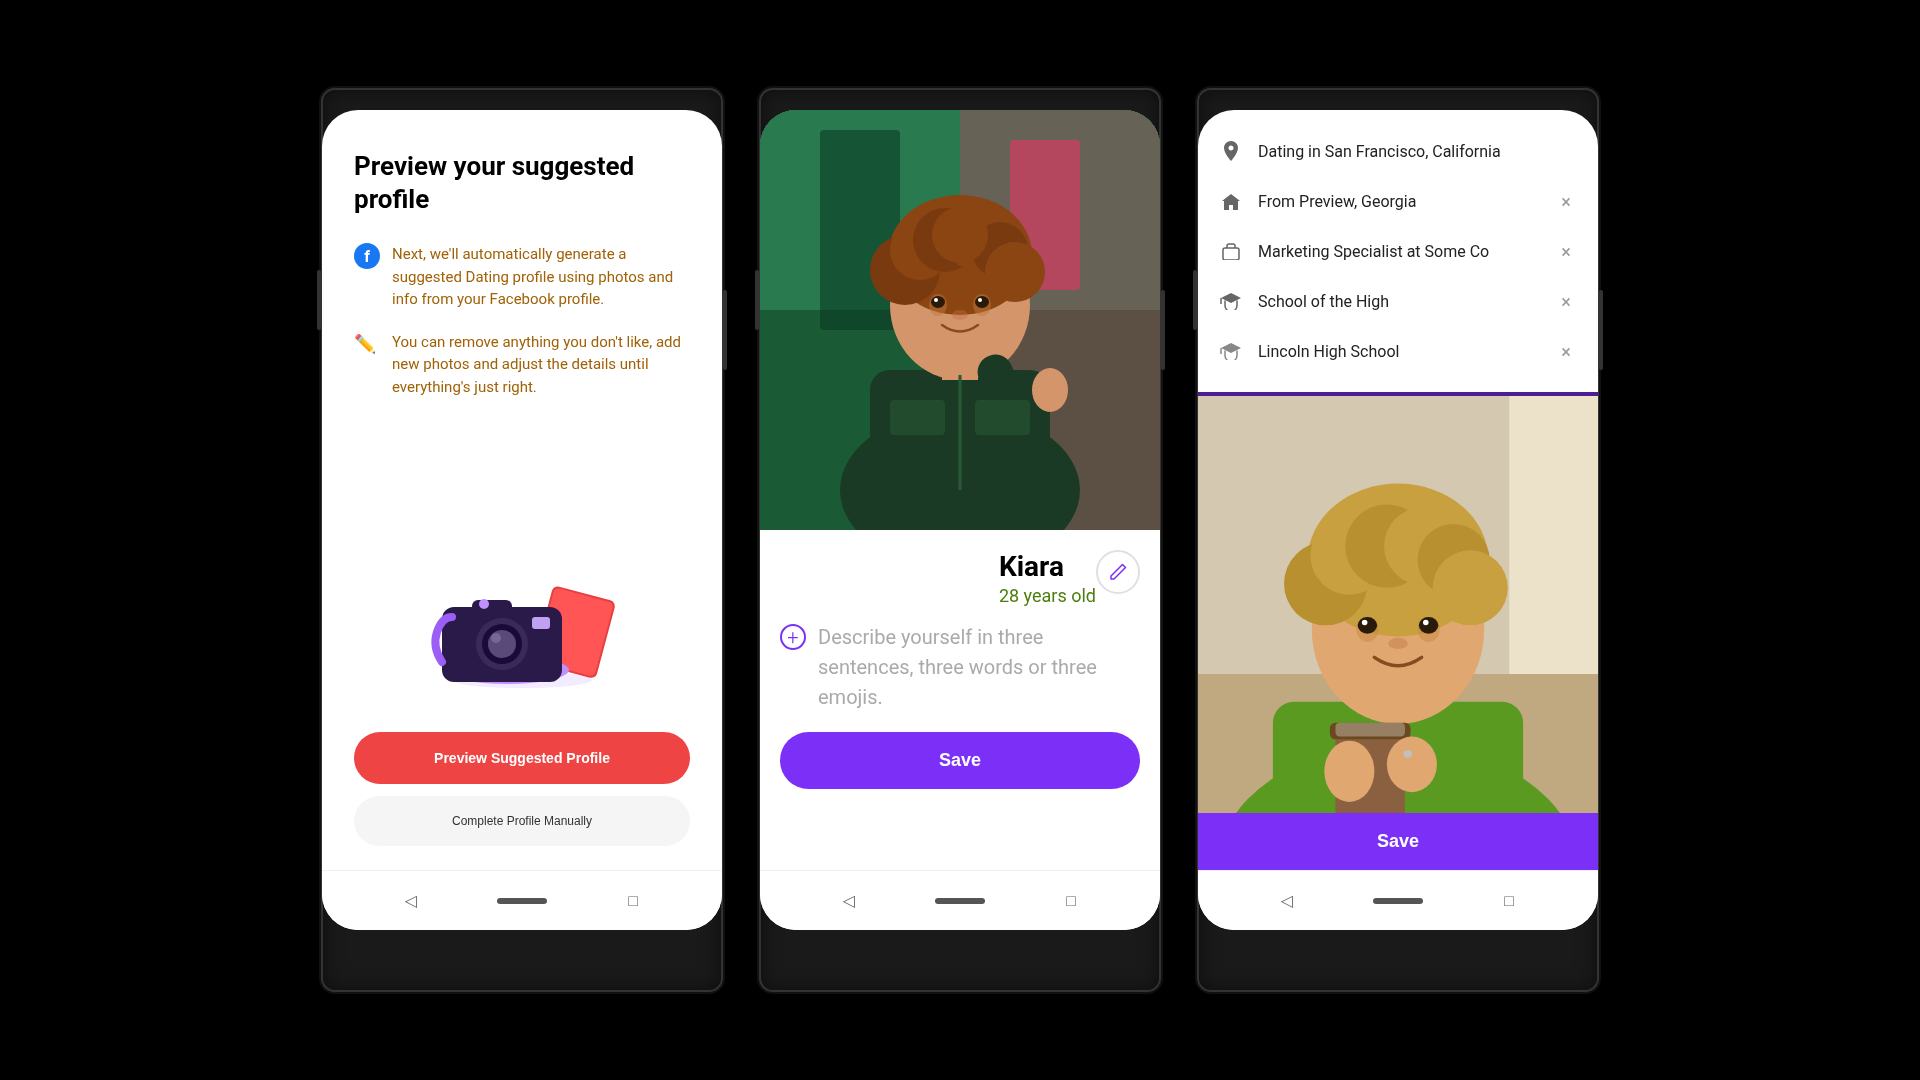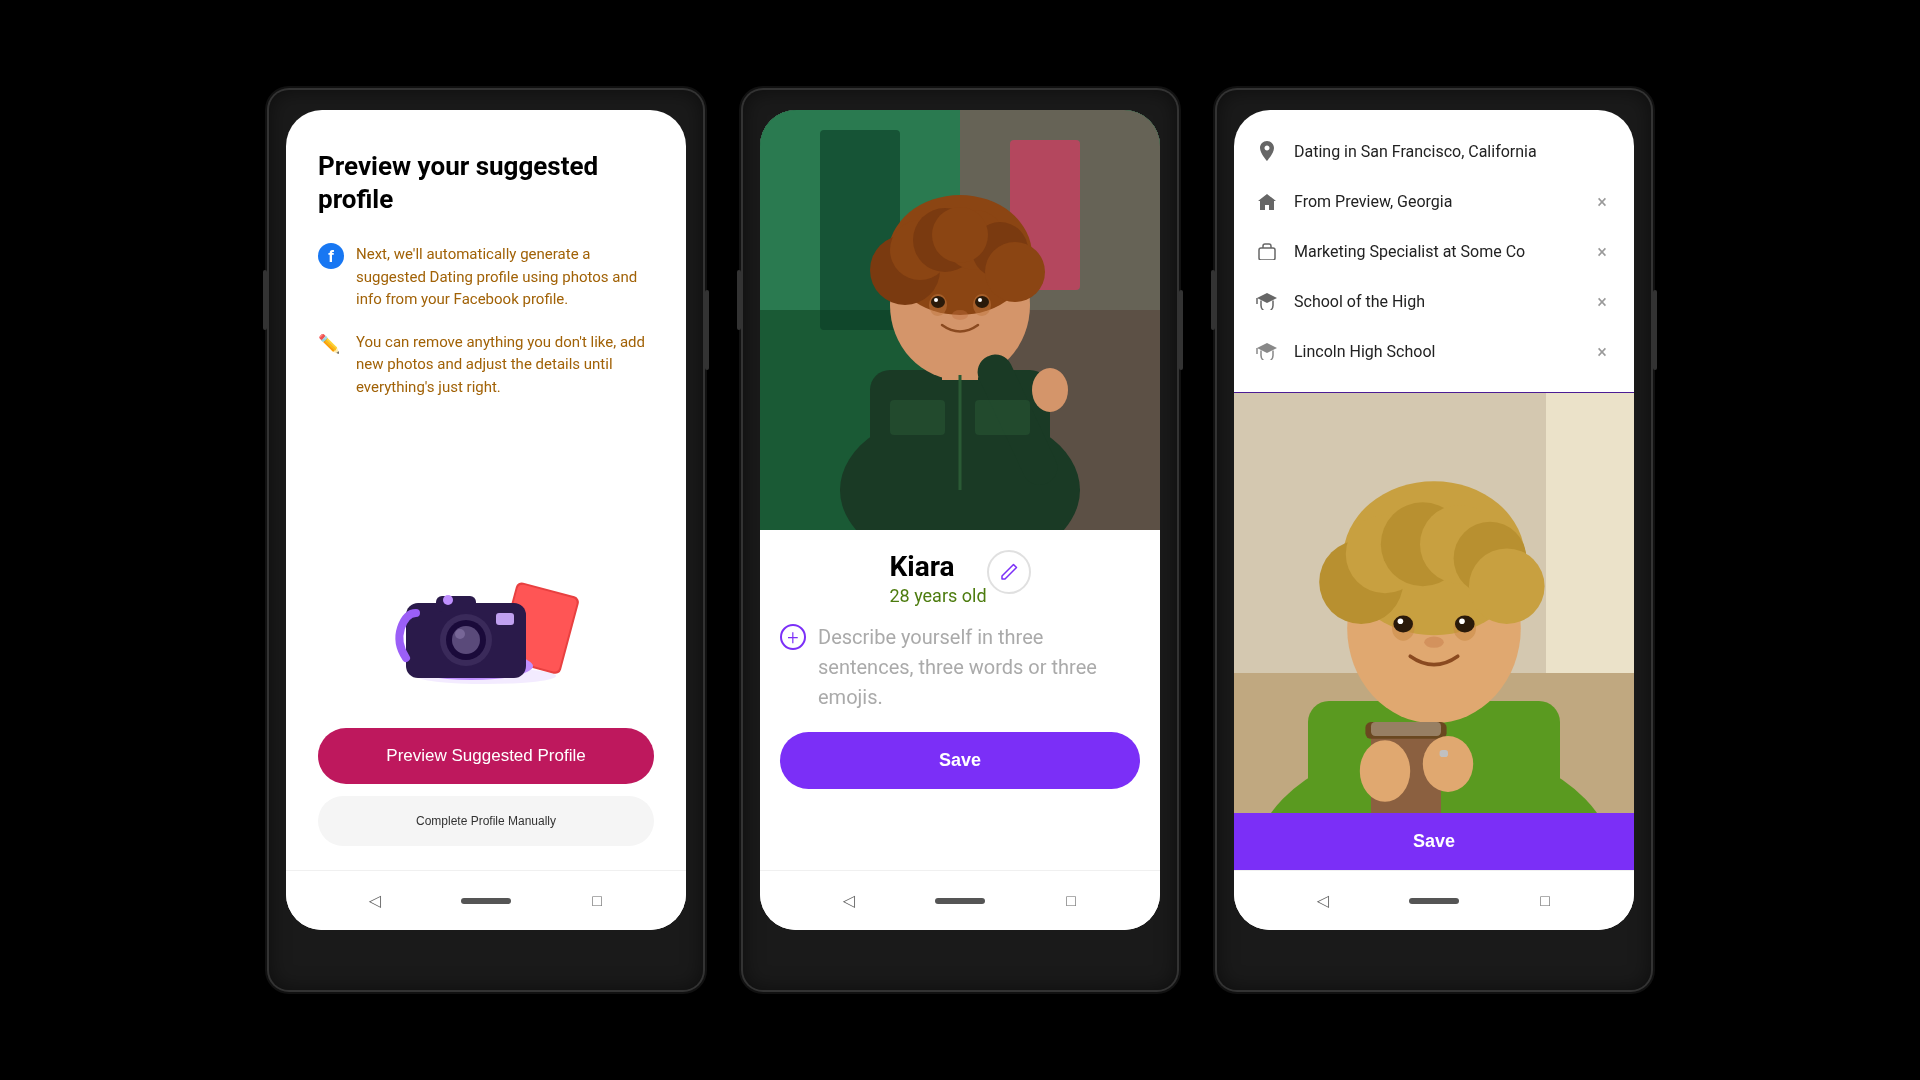--- a/index.html
+++ b/index.html
@@ -19,24 +19,24 @@
       align-items: center;
       justify-content: center;
       gap: 0px;
       width: 1920px;
       height: 1080px;
       position: relative;
     }
 
     
     .phone {
-      width: 434px;
+      width: 398px;
       height: 900px;
       background: #1a1a1a;
-      border-radius: 20px;
+      border-radius: 12px;
       position: relative;
       display: flex;
       flex-direction: column;
       align-items: center;
       box-shadow: 0 0 0 2px #333, 0 0 0 4px #111, inset 0 0 20px rgba(0,0,0,0.5);
       margin: 0 20px;
     }
 
     .phone-screen {
       width: 400px;
@@ -170,27 +170,27 @@
       margin: 30px 0 40px;
     }
 
     .camera-svg {
       width: 200px;
       height: 130px;
     }
 
     
     .btn-preview {
-      background: #be185d;
+      background: #ef4444;
       color: white;
       border: none;
       border-radius: 50px;
       padding: 18px;
-      font-size: 17px;
-      font-weight: 400;
+      font-size: 14px;
+      font-weight: 700;
       width: 100%;
       cursor: pointer;
       margin-bottom: 12px;
     }
 
     .btn-manual {
       background: #f5f5f5;
       color: #333;
       border: none;
       border-radius: 50px;
@@ -217,21 +217,21 @@
 
     .profile-info-card {
       background: #fff;
       padding: 20px 20px 16px;
       flex: 1;
     }
 
     .profile-name-row {
       display: flex;
       align-items: flex-start;
-      justify-content: center;
+      justify-content: flex-end;
       margin-bottom: 16px;
     }
 
     .profile-name {
       font-size: 28px;
       font-weight: 700;
       color: #000;
     }
 
     .profile-age {
@@ -299,21 +299,21 @@
     
     .phone3-content {
       flex: 1;
       overflow-y: hidden;
       display: flex;
       flex-direction: column;
     }
 
     .info-list {
       padding: 16px 0;
-      border-bottom: 1px solid #4c1d95;
+      border-bottom: 4px solid #4c1d95;
     }
 
     .info-item {
       display: flex;
       align-items: center;
       padding: 12px 20px;
       gap: 14px;
     }
 
     .info-icon {

